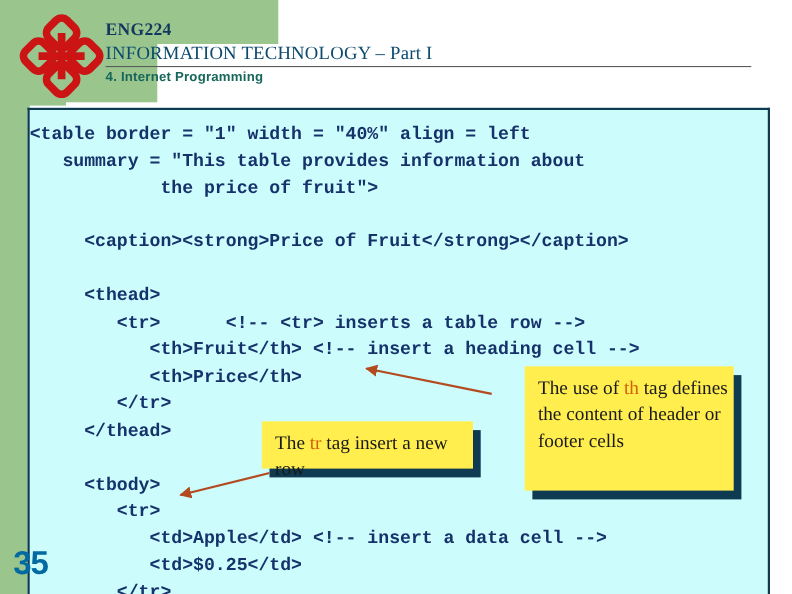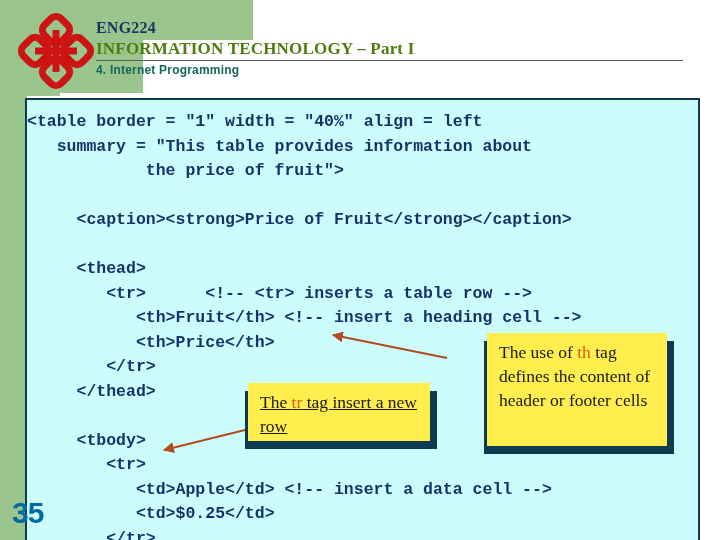--- a/index.html
+++ b/index.html
@@ -37,21 +37,21 @@
 
   
   .hdr{ position:absolute; left:96px; top:18px; z-index:5; width:600px; }
   .hdr-l1{
     font-family:"Liberation Serif", serif;
     font-weight:bold; font-size:16px; color:#14375e;
     letter-spacing:.2px; line-height:20px;
   }
   .hdr-l2{
     font-family:"Liberation Serif", serif;
-    font-weight:bold; font-size:17px; color:#4d7c0f;
+    font-weight:normal; font-size:17px; color:#0c4a6e;
     letter-spacing:.2px; line-height:22px; white-space:nowrap;
   }
   .hdr-rule{
     position:absolute; left:96px; top:60px; width:587px; height:1px;
     background:#5c5c5c; z-index:5;
   }
   .hdr-l3{
     position:absolute; left:96px; top:63px; z-index:6;
     font-family:"Liberation Sans", sans-serif;
     font-weight:bold; font-size:12px; color:#17665a;
@@ -86,26 +86,25 @@
   .callout{ position:absolute; z-index:7; }
   .callout .shadow{
     position:absolute; left:7px; top:8px; width:100%; height:100%;
     background:#0e3a52;
   }
   .callout .body{
     position:relative; background:#ffee4e;
     font-family:"Liberation Serif", serif;
     font-size:17.5px; line-height:24px; color:#1a1a1a;
     padding:7px 2px 6px 12px;
-    margin-left:10px;
   }
   .callout .tagname{ color:#d2630c; font-weight:normal; }
 
   #callout-tr{ left:238px; top:383px; width:192px; }
-  #callout-tr .body{ height:58px;text-decoration:underline; }
+  #callout-tr .body{ height:43px; }
   #callout-th{ left:477px; top:333px; width:190px; }
   #callout-th .body{ height:113px; }
 
   
   .arrows{ position:absolute; left:0; top:0; width:720px; height:540px; z-index:8; pointer-events:none; }
 </style>
 </head>
 <body>
 
 <div class="green-left-band"></div>

